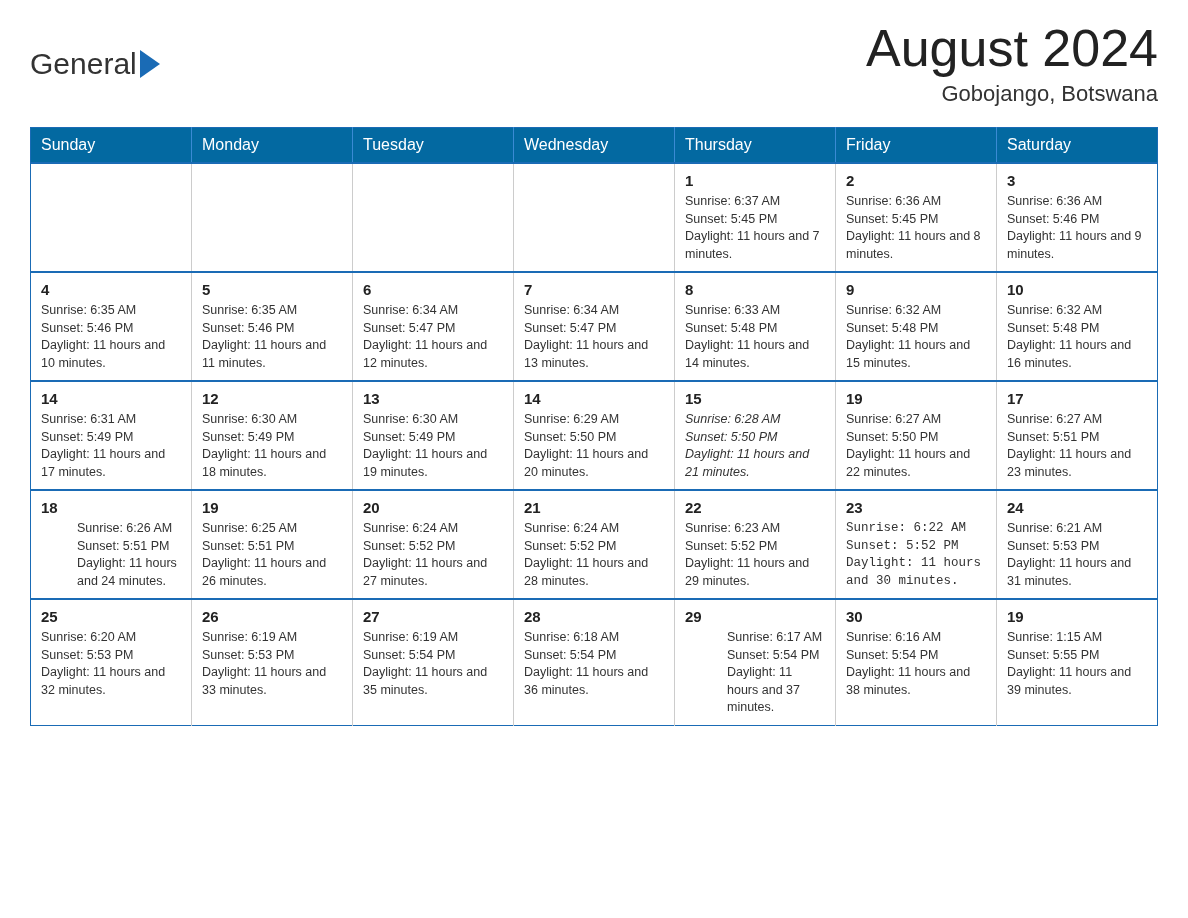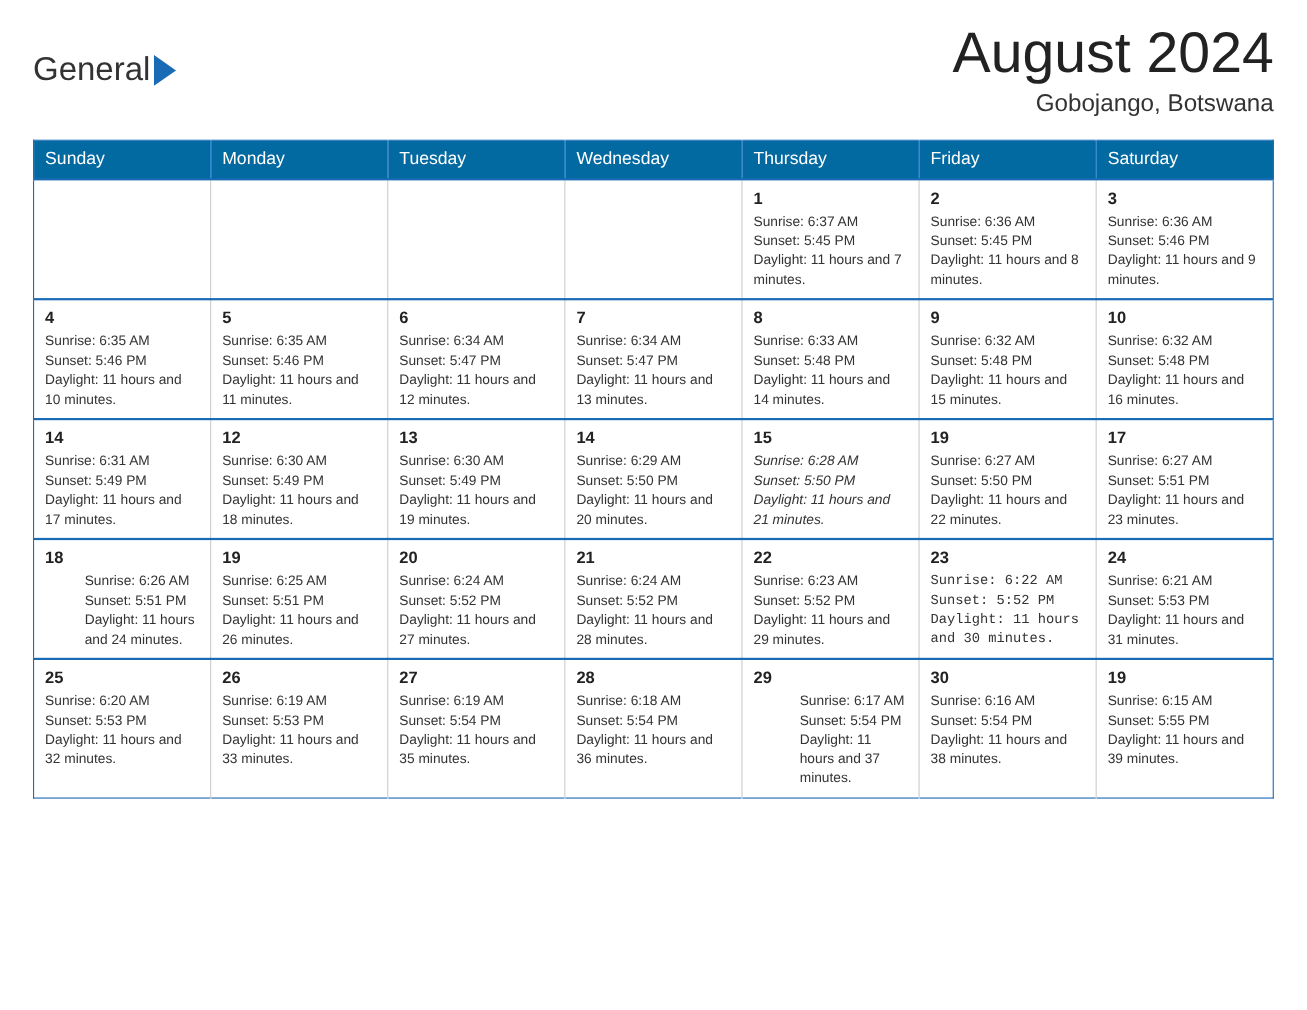--- a/index.html
+++ b/index.html
@@ -324,19 +324,19 @@
 Daylight: 11 hours and 37 minutes.</div>
         </td>
         <td>
           <span class="day-number">30</span>
           <div class="day-info" style="white-space: pre-line;">Sunrise: 6:16 AM
 Sunset: 5:54 PM
 Daylight: 11 hours and 38 minutes.</div>
         </td>
         <td>
           <span class="day-number">19</span>
-          <div class="day-info" style="white-space: pre-line;">Sunrise: 6:15 AM
+          <div class="day-info" style="white-space: pre-line;">Sunrise: 1:15 AM
 Sunset: 5:55 PM
 Daylight: 11 hours and 39 minutes.</div>
         </td>
       </tr>
     </tbody>
 </table>
 
 </body></html>

